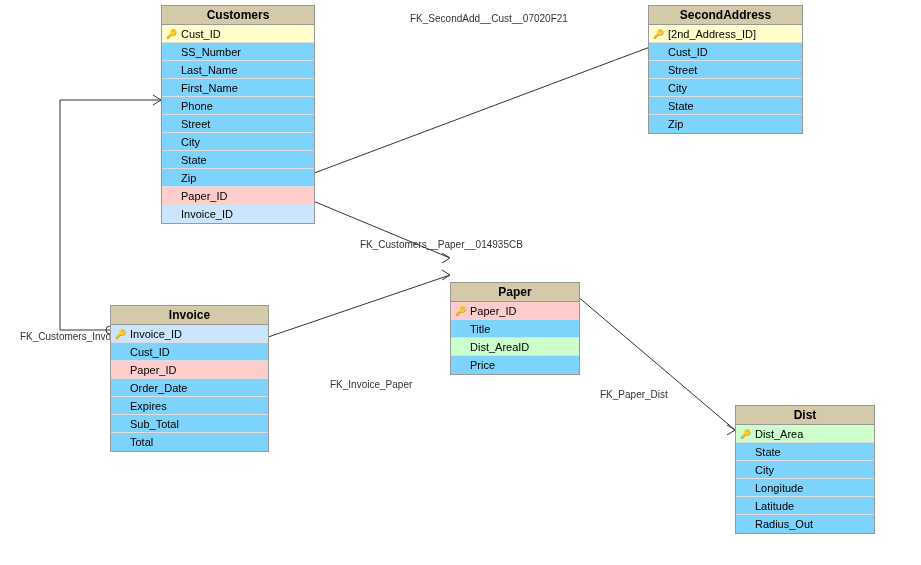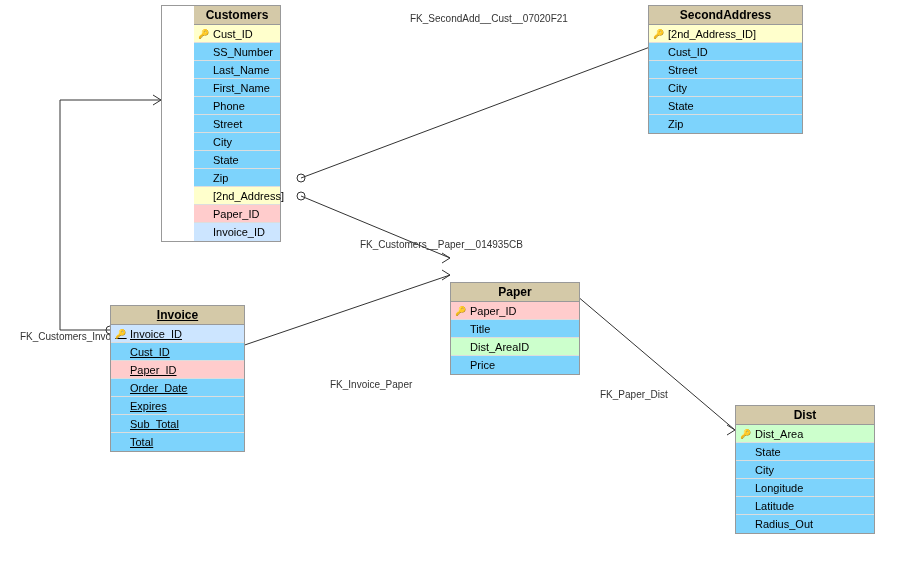--- a/index.html
+++ b/index.html
@@ -114,21 +114,21 @@
     <line x1="450" y1="275" x2="442" y2="270" stroke="#333" stroke-width="1"></line>
     <line x1="450" y1="275" x2="442" y2="280" stroke="#333" stroke-width="1"></line>
 
     <text x="600" y="398" font-size="10" fill="#333" font-family="Arial">FK_Paper_Dist</text>
     <line x1="570" y1="290" x2="735" y2="430" stroke="#333" stroke-width="1"></line>
     <circle cx="570" cy="290" r="4" fill="none" stroke="#333" stroke-width="1"></circle>
     <line x1="735" y1="430" x2="727" y2="425" stroke="#333" stroke-width="1"></line>
     <line x1="735" y1="430" x2="727" y2="435" stroke="#333" stroke-width="1"></line>
   </svg>
 
-  <div class="db-table" style="left:161px; top:5px; width:120px;padding-left:32px;">
+  <div class="db-table" style="left:161px; top:5px; width:154px;">
     <div class="table-header">Customers</div>
     <div class="field-row field-pk">
       <span class="field-icon key-icon">🔑</span>
       <span class="field-name">Cust_ID</span>
     </div>
     <div class="field-row">
       <span class="field-icon"></span>
       <span class="field-name">SS_Number</span>
     </div>
     <div class="field-row">
@@ -151,24 +151,20 @@
       <span class="field-icon"></span>
       <span class="field-name">City</span>
     </div>
     <div class="field-row">
       <span class="field-icon"></span>
       <span class="field-name">State</span>
     </div>
     <div class="field-row">
       <span class="field-icon"></span>
       <span class="field-name">Zip</span>
-    </div>
-    <div class="field-row" style="background:#ffffcc;">
-      <span class="field-icon"></span>
-      <span class="field-name">[2nd_Address]</span>
     </div>
     <div class="field-row" style="background:#ffcccc;">
       <span class="field-icon"></span>
       <span class="field-name">Paper_ID</span>
     </div>
     <div class="field-row" style="background:#cce5ff;">
       <span class="field-icon"></span>
       <span class="field-name">Invoice_ID</span>
     </div>
   </div>
@@ -214,21 +210,21 @@
     <div class="field-row" style="background:#ccffcc;">
       <span class="field-icon"></span>
       <span class="field-name">Dist_AreaID</span>
     </div>
     <div class="field-row">
       <span class="field-icon"></span>
       <span class="field-name">Price</span>
     </div>
   </div>
 
-  <div class="db-table" style="left:110px; top:305px; width:135px;text-decoration:underline;">
+  <div class="db-table" style="left:110px; top:305px; width:159px;">
     <div class="table-header">Invoice</div>
     <div class="field-row" style="background:#cce5ff;">
       <span class="field-icon key-icon">🔑</span>
       <span class="field-name">Invoice_ID</span>
     </div>
     <div class="field-row">
       <span class="field-icon"></span>
       <span class="field-name">Cust_ID</span>
     </div>
     <div class="field-row" style="background:#ffcccc;">

